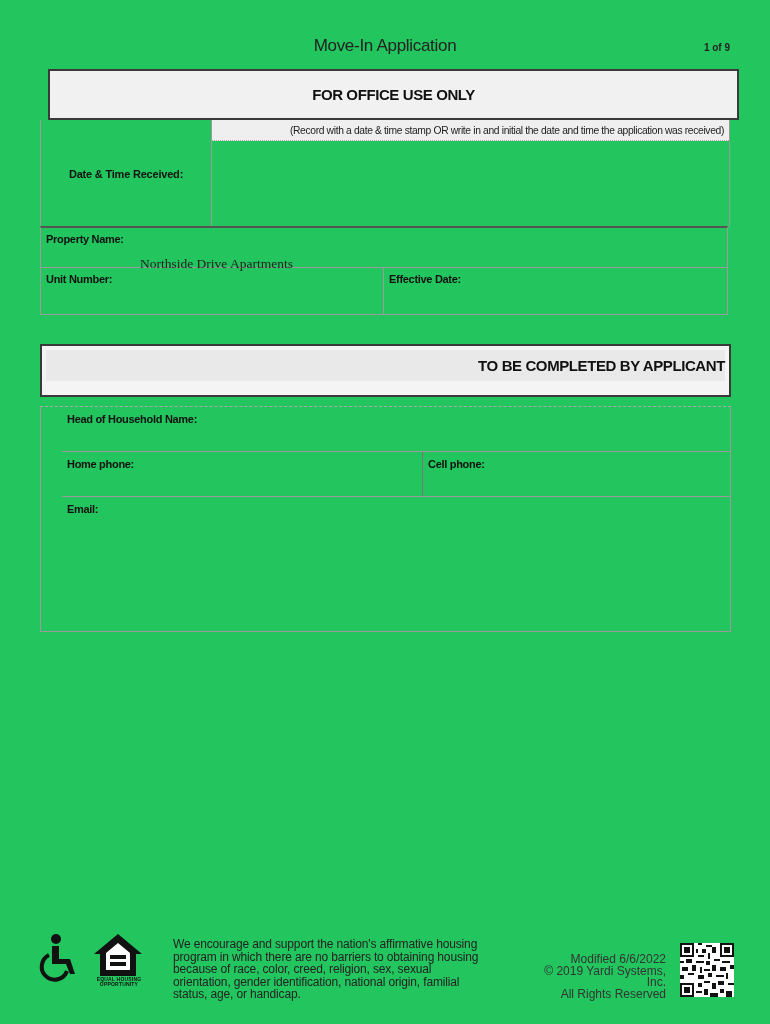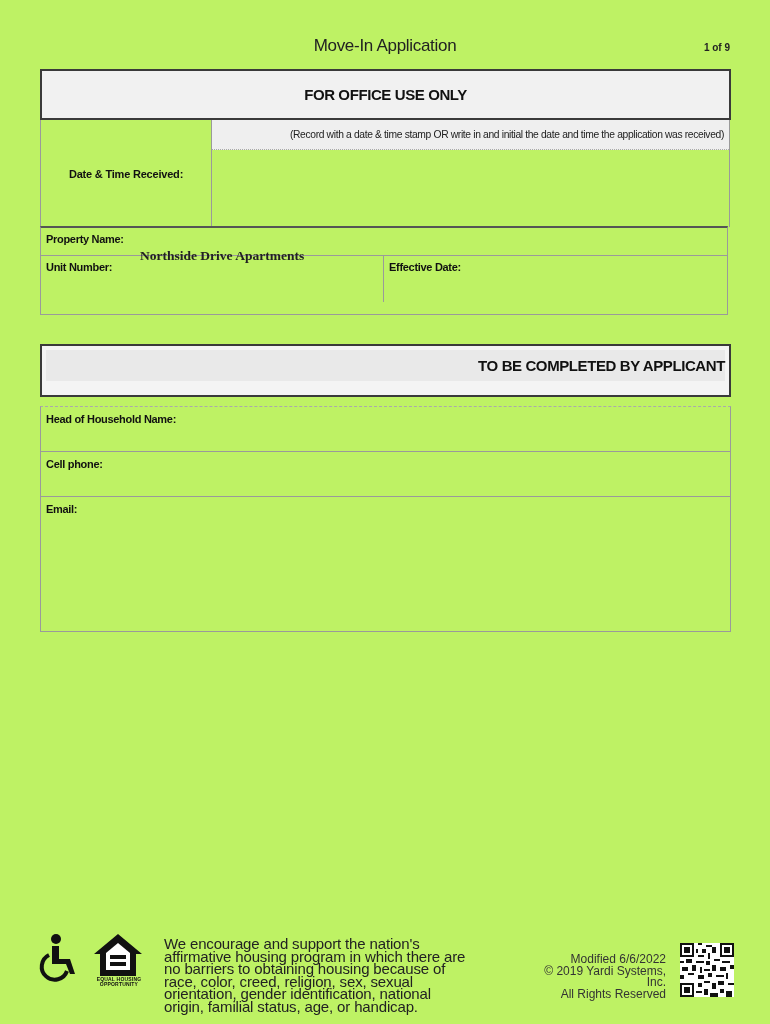--- a/index.html
+++ b/index.html
@@ -1,33 +1,33 @@
 <!DOCTYPE html>
 <html><head>
   <meta charset="utf-8">
   <style>
     * { box-sizing: border-box; margin: 0; padding: 0; }
     html, body {
       width: 770px; height: 1024px; background: #ffffff; overflow: hidden;
       font-family: "Liberation Sans", sans-serif; color: #111;
     }
-    .page { position: relative; width: 770px; height: 1024px; background: #bef264; }
+    .page { position: relative; width: 770px; height: 1024px; background: #22c55e; }
 
     .doc-title {
       position: absolute; left: 0; width: 770px; top: 36px; text-align: center;
       font-family: "Liberation Sans", sans-serif; font-size: 17px; color: #222;
       letter-spacing: -0.3px;
     }
     .page-num {
       position: absolute; right: 40px; top: 42px; font-size: 10px; font-weight: bold; color: #222;
     }
 
     
     .office-header {
-      position: absolute; left: 40px; top: 69px; width: 691px; height: 51px;
+      position: absolute; left: 48px; top: 69px; width: 691px; height: 51px;
       border: 2px solid #3a3a3a;
       background-color: #f1f1f1;
       background-image: radial-gradient(#dcdcdc 0.6px, transparent 0.7px);
       background-size: 4px 4px;
       display: flex; align-items: center; justify-content: center;
     }
     .office-header span, .applicant-header span {
       font-weight: bold; font-size: 15px; color: #111; letter-spacing: -0.4px;
     }
 
@@ -37,38 +37,38 @@
       border-left: 1px solid #9a9a9a; border-right: 1px solid #9a9a9a;
       display: flex;
     }
     .dt-label {
       width: 171px; height: 100%; border-right: 1px solid #9a9a9a;
       display: flex; align-items: center; justify-content: center;
       font-size: 11px; font-weight: bold; letter-spacing: -0.2px;
     }
     .dt-right { flex: 1; display: flex; flex-direction: column; }
     .dt-note {
-      height: 30px; background: #efefef; border-bottom: 1px dotted #aaa;
+      height: 21px; background: #efefef; border-bottom: 1px dotted #aaa;
       font-size: 10.3px; color: #222; display: flex; align-items: center; justify-content: flex-end;
       padding-right: 5px; letter-spacing: -0.35px; white-space: nowrap;
     }
     .dt-value { flex: 1; }
 
     
     .prop-block {
       position: absolute; left: 40px; top: 226px; width: 688px; height: 89px;
       border: 1px solid #9a9a9a; border-top: 2px solid #555;
     }
-    .prop-row { height: 28px; border-bottom: 1px solid #9a9a9a; position: relative; }
+    .prop-row { height: 40px; border-bottom: 1px solid #9a9a9a; position: relative; }
     .field-label {
       position: absolute; left: 5px; top: 5px; font-size: 11px; font-weight: bold; letter-spacing: -0.3px;
     }
     .prop-value {
-      position: absolute; left: 99px; top: 20px;
-      font-family: "Liberation Serif", serif; font-size: 13.5px; color: #222; font-weight: bold;
+      position: absolute; left: 99px; top: 28px;
+      font-family: "Liberation Serif", serif; font-size: 13.5px; color: #222;
     }
     .unit-row { height: 46px; display: flex; }
     .unit-cell { position: relative; height: 100%; }
     .unit-cell.left { width: 343px; border-right: 1px solid #9a9a9a; }
     .unit-cell.right { flex: 1; }
 
     
     .applicant-header {
       position: absolute; left: 40px; top: 344px; width: 691px; height: 53px;
       border: 2px solid #3a3a3a; background: #f4f4f4; padding: 4px;
@@ -77,41 +77,41 @@
       height: 31px;
       background-color: #e9e9e9;
       background-image: radial-gradient(#d6d6d6 0.6px, transparent 0.7px);
       background-size: 4px 4px;
       display: flex; align-items: center; justify-content: flex-end;
     }
 
     
     .app-form {
       position: absolute; left: 40px; top: 406px; width: 691px; height: 226px;
-      border: 1px solid #9a9a9a; border-top: 1px dashed #aaa;
+      border: 1px solid #9a9a9a; border-top: 1px dashed #aaa; padding-left: 21px;
     }
     .app-row { position: relative; border-bottom: 1px solid #9a9a9a; display: flex; }
     .app-row:last-child { border-bottom: none; }
     .app-cell { position: relative; height: 100%; }
     .app-row .field-label { top: 6px; font-size: 11px; }
     .r1 { height: 45px; } .r2 { height: 44px; } .r3 { height: 45px; }
     .r4 { height: 44px; } .r5 { flex: 1; height: 46px; }
     .state-label { position: absolute; left: 367px; top: 6px; font-size: 11px; font-weight: bold; letter-spacing: -0.3px; }
     .phone-left { width: 361px; border-right: 1px solid #777; }
     .phone-right { flex: 1; }
 
     
     .footer { position: absolute; left: 0; top: 930px; width: 770px; height: 80px; }
     .icon-wheelchair { position: absolute; left: 38px; top: 3px; width: 42px; height: 52px; }
     .icon-eho { position: absolute; left: 92px; top: 2px; width: 52px; height: 56px; }
     .eho-text { position: absolute; left: 94px; top: 47px; width: 50px; text-align: center;
       font-size: 5px; font-weight: bold; line-height: 5px; letter-spacing: 0.2px; }
     .fair-housing {
-      position: absolute; left: 164px; top: 8px; width: 310px;
-      font-size: 15px; line-height: 12.5px; color: #222; letter-spacing: -0.15px;
+      position: absolute; left: 173px; top: 8px; width: 310px;
+      font-size: 12px; line-height: 12.5px; color: #222; letter-spacing: -0.15px;
     }
     .copyright {
       position: absolute; left: 540px; top: 24px; width: 126px; text-align: right;
       font-size: 12px; line-height: 11.5px; color: #333;
     }
     .qr { position: absolute; left: 680px; top: 13px; width: 54px; height: 54px; }
   </style>
 </head>
 <body>
 
@@ -151,20 +151,23 @@
     <div class="band">
       <span>TO BE COMPLETED BY APPLICANT</span>
     </div>
   </div>
 
   <div class="app-form">
     <div class="app-row r1">
       <span class="field-label">Head of Household Name:</span>
     </div>
     <div class="app-row r3">
+      <div class="app-cell phone-left">
+        <span class="field-label">Home phone:</span>
+      </div>
       <div class="app-cell phone-right">
         <span class="field-label">Cell phone:</span>
       </div>
     </div>
     <div class="app-row r4">
       <span class="field-label">Email:</span>
     </div>
   </div>
 
   <div class="footer">

